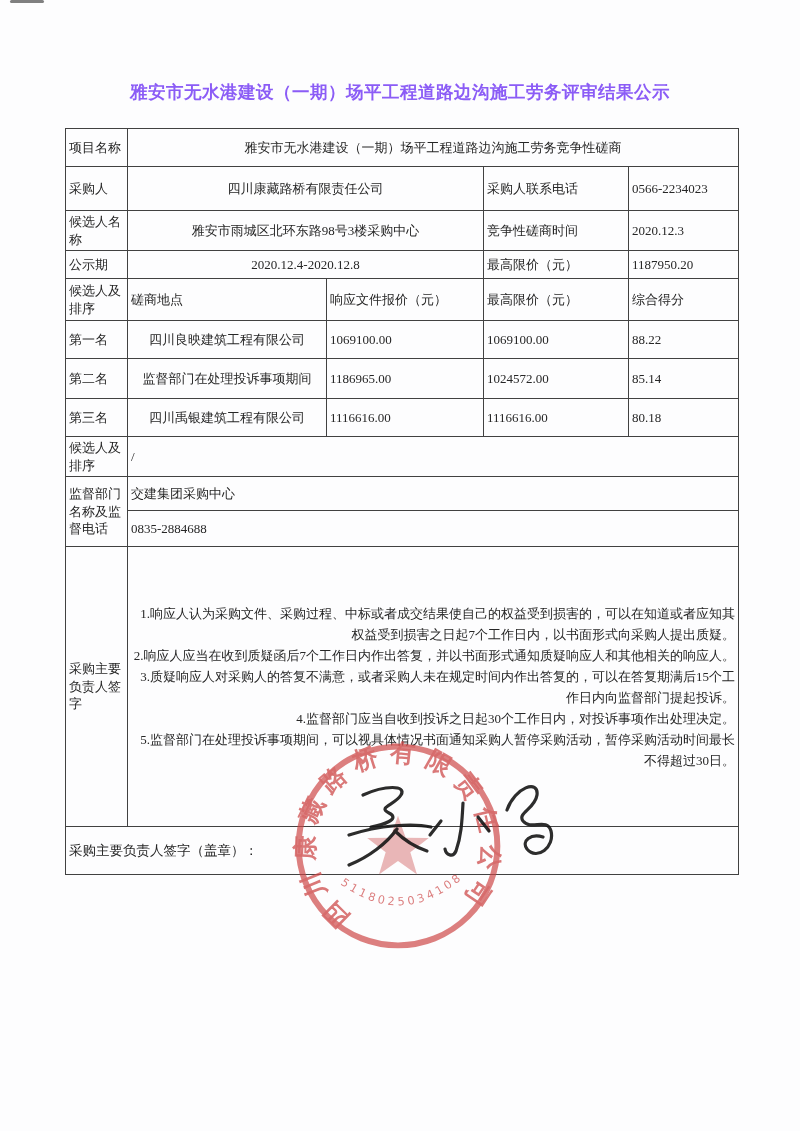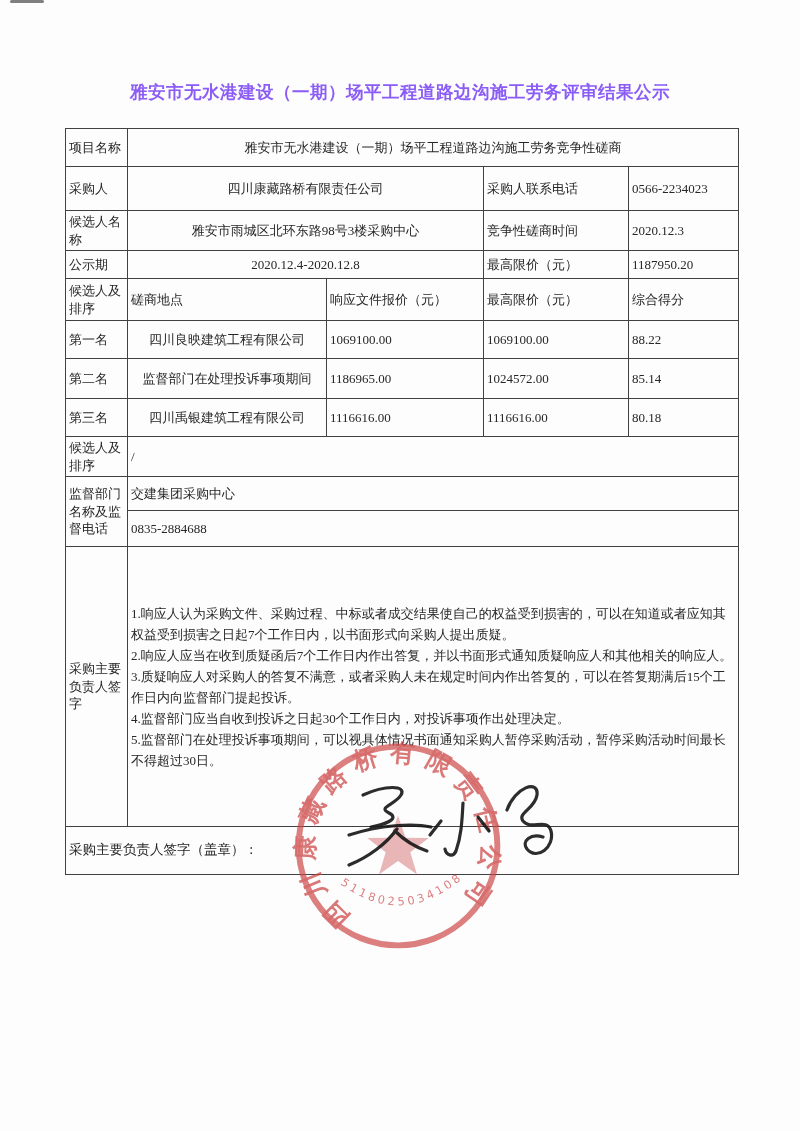--- a/index.html
+++ b/index.html
@@ -32,22 +32,22 @@
     vertical-align: middle;
     padding: 2px 3px;
     line-height: 1.35;
     margin-left: 28px;
   }
   td.lbl { text-align: left; padding-left: 4px; }
   td.lbl-c { text-align: center; padding-left: 2px; padding-right: 2px; }
   td.val-l { text-align: center; padding-left: 6px; }
   td.c { text-align: left; }
   td.complaint-cell { vertical-align: middle; padding: 6px 5px 6px 5px; }
-  .complaint-text div { line-height: 1.62; text-align: left; }
-  td.sig-cell { padding-left: 6px; font-size: 13.5px; font-family: Liberation Mono, monospace; }
+  .complaint-text div { line-height: 1.62; text-align: right; }
+  td.sig-cell { padding-left: 6px; font-size: 13.5px; }
   
   .seal {
     position: absolute; left: 290px; top: 738px;
     width: 216px; height: 216px; opacity: 0.8;
     pointer-events: none;
   }
   .signature {
     position: absolute; left: 335px; top: 765px;
     width: 230px; height: 115px;
     pointer-events: none;

